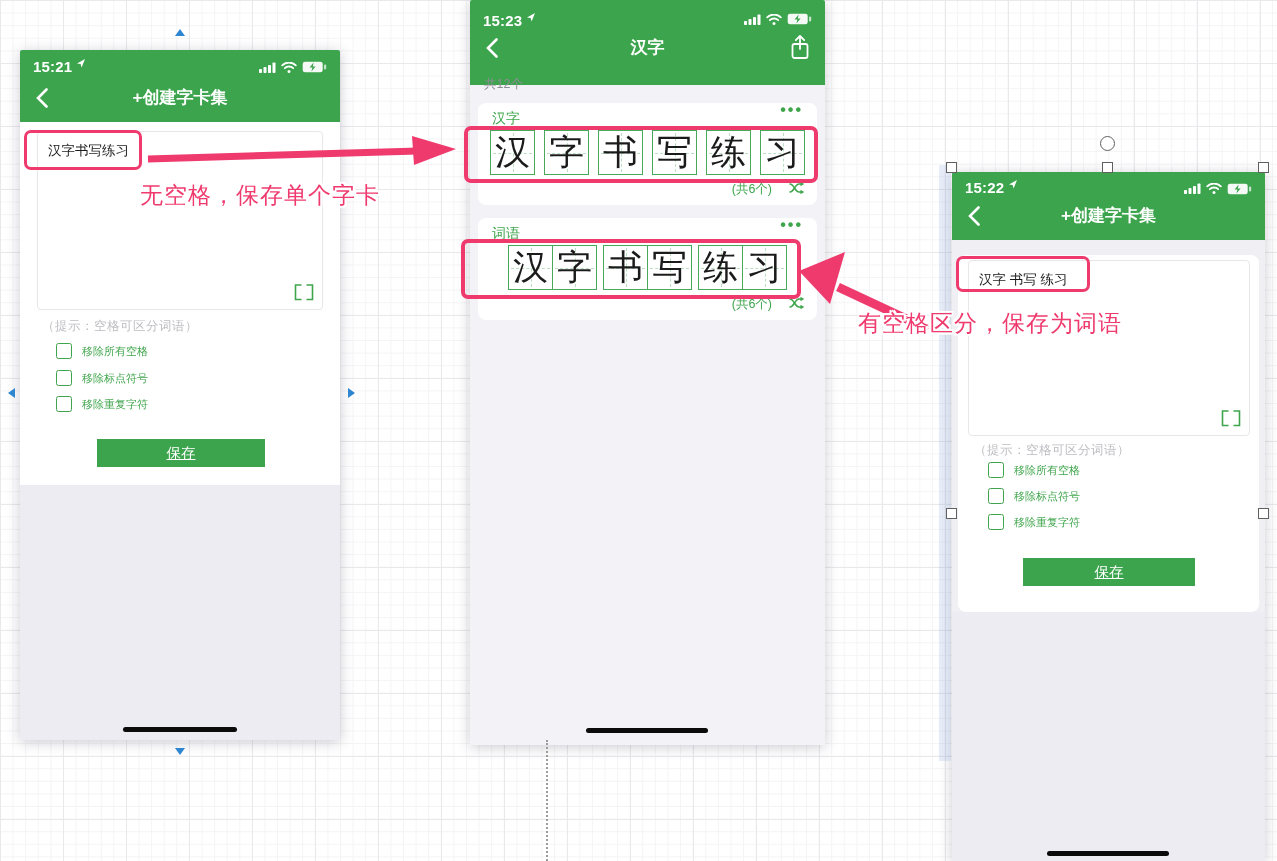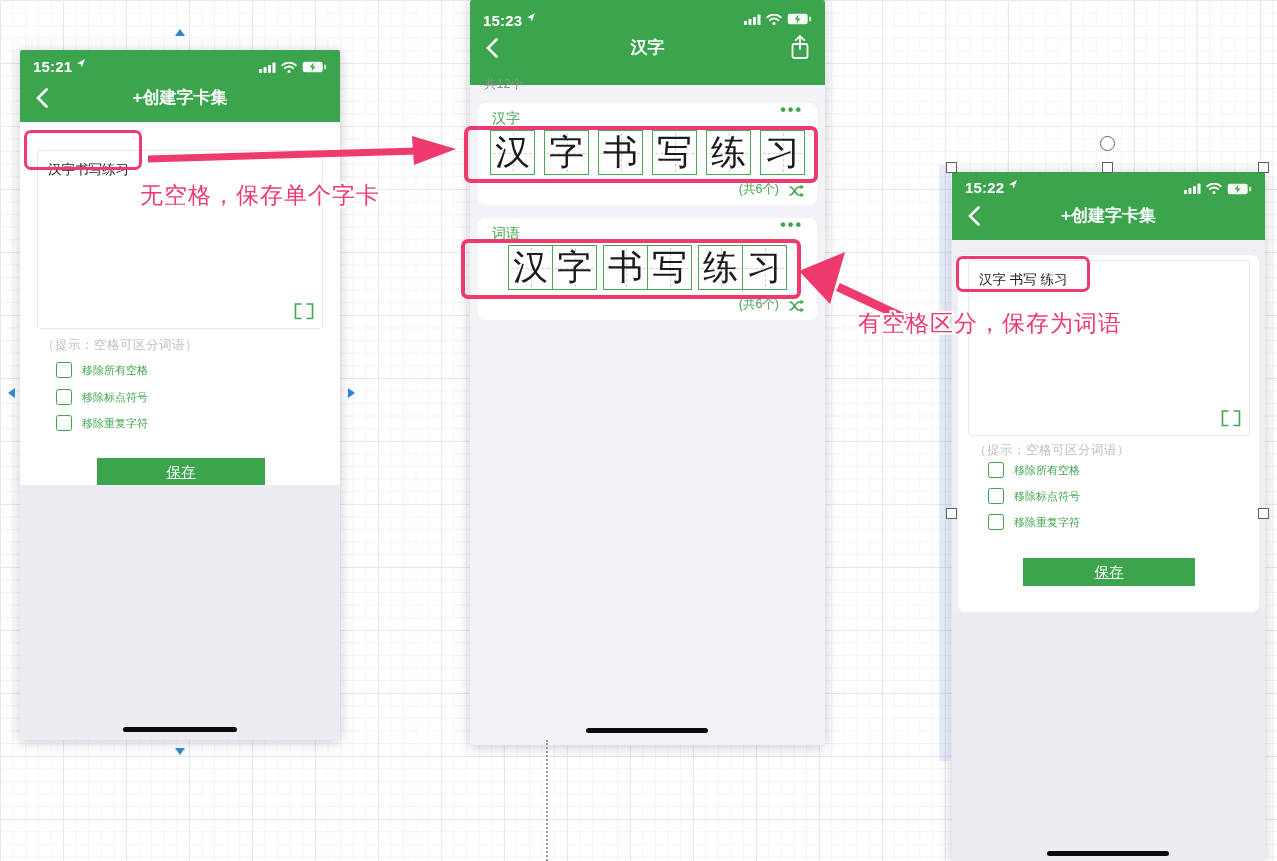--- a/index.html
+++ b/index.html
@@ -42,21 +42,21 @@
   .cells-row{position:absolute;left:0;top:27px;width:100%;display:flex;justify-content:center;gap:9px;}
   .words-row{position:absolute;left:0;top:27px;width:100%;display:flex;justify-content:center;gap:6px;}
   .word-box{display:flex;}
   .word-box .tzg-cell + .tzg-cell{margin-left:-1px;}
   .tzg-cell{position:relative;width:45px;height:45px;border:1px solid var(--grid-green,#49A95A);
     display:flex;align-items:center;justify-content:center;background:#fff;}
   .tzg-cell .hl{position:absolute;left:2px;right:2px;top:50%;border-top:1px dashed var(--grid-dash,#B9E0C1);}
   .tzg-cell .vl{position:absolute;top:2px;bottom:2px;left:50%;border-left:1px dashed var(--grid-dash,#B9E0C1);}
   .tzg-char{position:relative;z-index:2;font-family:"Liberation Serif","DejaVu Serif",serif;
     font-size:35px;color:#1b1b1b;line-height:1;}
-  .sec-foot{position:absolute;right:12px;bottom:7px;display:flex;align-items:flex-end;gap:10px;}
+  .sec-foot{position:absolute;right:12px;bottom:7px;display:flex;align-items:flex-start;gap:17px;}
   .sec-count{font-size:12.5px;color:var(--green-text,#3FA54C);}
   
   .pink-box{position:absolute;border:4px solid var(--pink,#EF3A6E);border-radius:7px;z-index:30;}
   .annot{position:absolute;z-index:31;font-size:23px;font-weight:normal;color:var(--pink,#EF3A6E);letter-spacing:1px;
     text-shadow:-2px -2px 0 #fff,2px -2px 0 #fff,-2px 2px 0 #fff,2px 2px 0 #fff,0 2px 0 #fff,0 -2px 0 #fff,2px 0 0 #fff,-2px 0 0 #fff;}
   .arrows-svg{position:absolute;left:0;top:0;z-index:29;pointer-events:none;}
   
   .handle{position:absolute;width:11px;height:11px;background:#fff;border:1.5px solid #606060;z-index:40;}
   .rot-handle{position:absolute;width:15px;height:15px;background:#fff;border:1.5px solid #606060;border-radius:50%;z-index:40;}
   .tri{position:absolute;width:0;height:0;z-index:25;}
@@ -106,21 +106,21 @@
         </span>
       </div>
       <div class="nav-row">
         <svg class="back" width="12" height="20" viewBox="0 0 12 20">
             <polyline points="10.5,1.5 2,10 10.5,18.5" fill="none" stroke="#fff" stroke-width="2.6" stroke-linecap="round"></polyline>
           </svg>
         <div class="nav-title">+创建字卡集</div>
       </div>
     </div>
 
-    <div class="form-card" style="left:0;top:72px;width:320px;height:363px;margin-top:19px;">
+    <div class="form-card" style="left:0;top:72px;width:320px;height:363px;">
       <div class="txtarea" style="left:17px;top:9px;width:286px;height:179px;">
         <div class="input-text">汉字书写练习</div>
         <svg class="expand" width="20" height="17" viewBox="0 0 20 17">
             <g stroke="#3FA54C" stroke-width="1.6" fill="none">
               <path d="M7.5 1 H1.5 V15.5 H7.5"></path>
               <path d="M12.5 1 H18.5 V15.5 H12.5"></path>
             </g>
           </svg>
       </div>
       <div class="hint" style="left:22px;top:196px;">（提示：空格可区分词语）</div>

